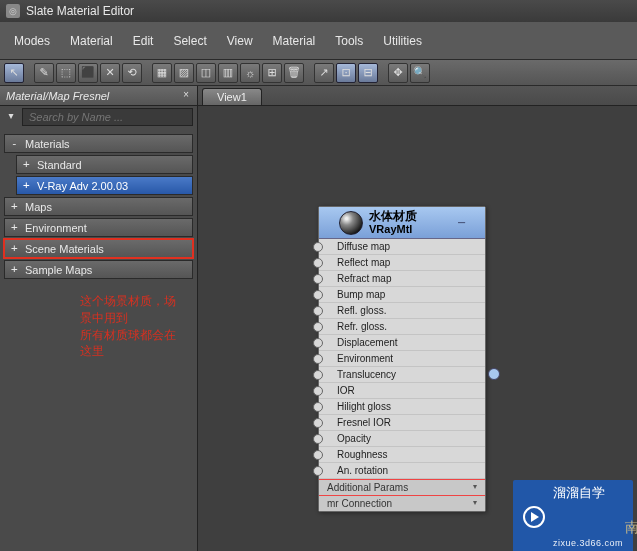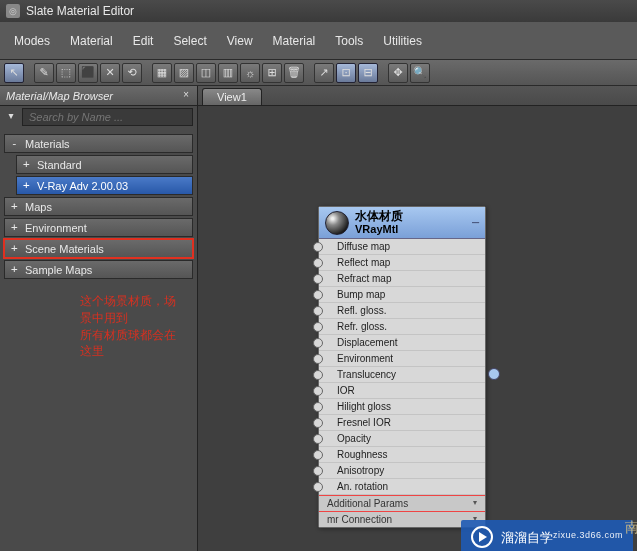--- a/index.html
+++ b/index.html
@@ -34,42 +34,42 @@
 .tree-item .pm { font-family: monospace; width:10px; }
 
 .annotation { color:#d83020; font-size:12px; padding: 8px 10px 0 80px; line-height:1.4; }
 
 .viewport { flex:1; background:#454545; position:relative; }
 .view-tabbar { height:20px; background: linear-gradient(#555,#4a4a4a); border-bottom:1px solid #222; display:flex; align-items:flex-end; padding-left:4px; }
 .view-tab { background: linear-gradient(#888,#666); border:1px solid #222; border-bottom:none; padding:2px 14px; font-size:11px; color:#eee; border-radius:3px 3px 0 0; }
 .canvas { position:absolute; top:20px; left:0; right:0; bottom:0; background:#3f3f3f; }
 
 .node { position:absolute; left:120px; top:100px; width:168px; background:#dcdcdc; border:1px solid #666; border-radius:2px; box-shadow:1px 1px 4px rgba(0,0,0,.4); }
-.node-header { background: linear-gradient(#a8c8f0,#7aa0d8); padding:3px 6px; border-bottom:1px solid #668; display:flex; align-items:center; gap:6px; }
+.node-header { background: linear-gradient(#a8c8f0,#7aa0d8); padding:3px 20px; border-bottom:1px solid #668; display:flex; align-items:center; gap:6px; }
 .node-header .sphere { width:24px;height:24px; border-radius:50%; background: radial-gradient(circle at 30% 30%, #eee 5%, #888 30%, #111 80%); border:1px solid #223; flex-shrink:0; }
 .node-header .titles { display:flex; flex-direction:column; line-height:1.1; }
 .node-header .main-title { font-size:12px; font-weight:bold; color:#000; }
 .node-header .sub-title { font-size:11px; font-weight:bold; color:#000; }
 .node-header .minus { margin-left:auto; font-size:10px; color:#224; cursor:pointer; }
 
 .node-body { background:#d8d8d8; }
 .slot { display:flex; align-items:center; height:16px; font-size:10px; color:#222; position:relative; padding-left:18px; border-bottom:1px solid #c4c4c4; }
 .slot .port { position:absolute; left:-6px; width:10px;height:10px; border-radius:50%; background:#d8d8d8; border:1px solid #666; }
 .node-out .port-out { position:absolute; right:-7px; top:50%; width:12px;height:12px; border-radius:50%; background:#a8c8f0; border:1px solid #446; transform:translateY(-50%); }
 
 .node-footer { background:#c8c8c8; }
 .foot-row { font-size:10px; color:#333; padding:2px 8px; border-top:1px solid #ef4444; display:flex; justify-content:space-between; }
 .foot-row .chev { font-size:8px; color:#555; }
 
 .node-out { position:absolute; right:-8px; top:160px; width:14px; height:14px; }
 
 .watermark { position:absolute; right:4px; bottom:15px; background: rgba(30,90,180,.9); color:#fff; padding:6px 10px; display:flex; align-items:center; gap:8px; font-size:14px; border-radius:2px; }
 .watermark .play { width:22px;height:22px; border:2px solid #fff; border-radius:50%; display:flex;align-items:center;justify-content:center; }
 .watermark .play::after { content:""; border-left:8px solid #fff; border-top:5px solid transparent; border-bottom:5px solid transparent; margin-left:2px; }
-.watermark .txt { display:flex; flex-direction:row; line-height:1; }
+.watermark .txt { display:flex; flex-direction:column; line-height:1;gap:40px; }
 .watermark .txt .cn { font-size:13px; }
 .watermark .txt .en { font-size:9px; opacity:.9; letter-spacing:.5px; }
 .watermark-side { position:absolute; right:-2px; bottom:32px; color:#c8b888; font-size:14px; }
 </style>
 </head>
 <body>
 
 <div class="titlebar">
   <span class="app-icon">◎</span>
   <span class="title">Slate Material Editor</span>
@@ -107,21 +107,21 @@
     <div class="tbtn active">⊡</div>
     <div class="tbtn active">⊟</div>
     <div class="sep"></div>
     <div class="tbtn">✥</div>
     <div class="tbtn">🔍</div>
   </div>
 
 <div class="content">
   <div class="browser">
     <div class="browser-header">
-      <span>Material/Map Browser</span>
+      <span>Material/Map Fresnel</span>
       <span class="close-x">×</span>
     </div>
     <div class="search-row">
       <span class="expand">▾</span>
       <input type="text" placeholder="Search by Name ..." style="">
     </div>
     <div class="tree" id="tree">
         <div class="tree-item">
           <span class="pm">-</span>
           <span>Materials</span>
@@ -179,21 +179,20 @@
             <div class="slot"><div class="port"></div>Refl. gloss.</div>
             <div class="slot"><div class="port"></div>Refr. gloss.</div>
             <div class="slot"><div class="port"></div>Displacement</div>
             <div class="slot"><div class="port"></div>Environment</div>
             <div class="slot"><div class="port"></div>Translucency</div>
             <div class="slot"><div class="port"></div>IOR</div>
             <div class="slot"><div class="port"></div>Hilight gloss</div>
             <div class="slot"><div class="port"></div>Fresnel IOR</div>
             <div class="slot"><div class="port"></div>Opacity</div>
             <div class="slot"><div class="port"></div>Roughness</div>
-            <div class="slot"><div class="port"></div>Anisotropy</div>
             <div class="slot"><div class="port"></div>An. rotation</div>
           </div>
         <div class="node-footer" id="node-footer">
             <div class="foot-row">
               <span>Additional Params</span>
               <span class="chev">▾</span>
             </div>
             <div class="foot-row">
               <span>mr Connection</span>
               <span class="chev">▾</span>

